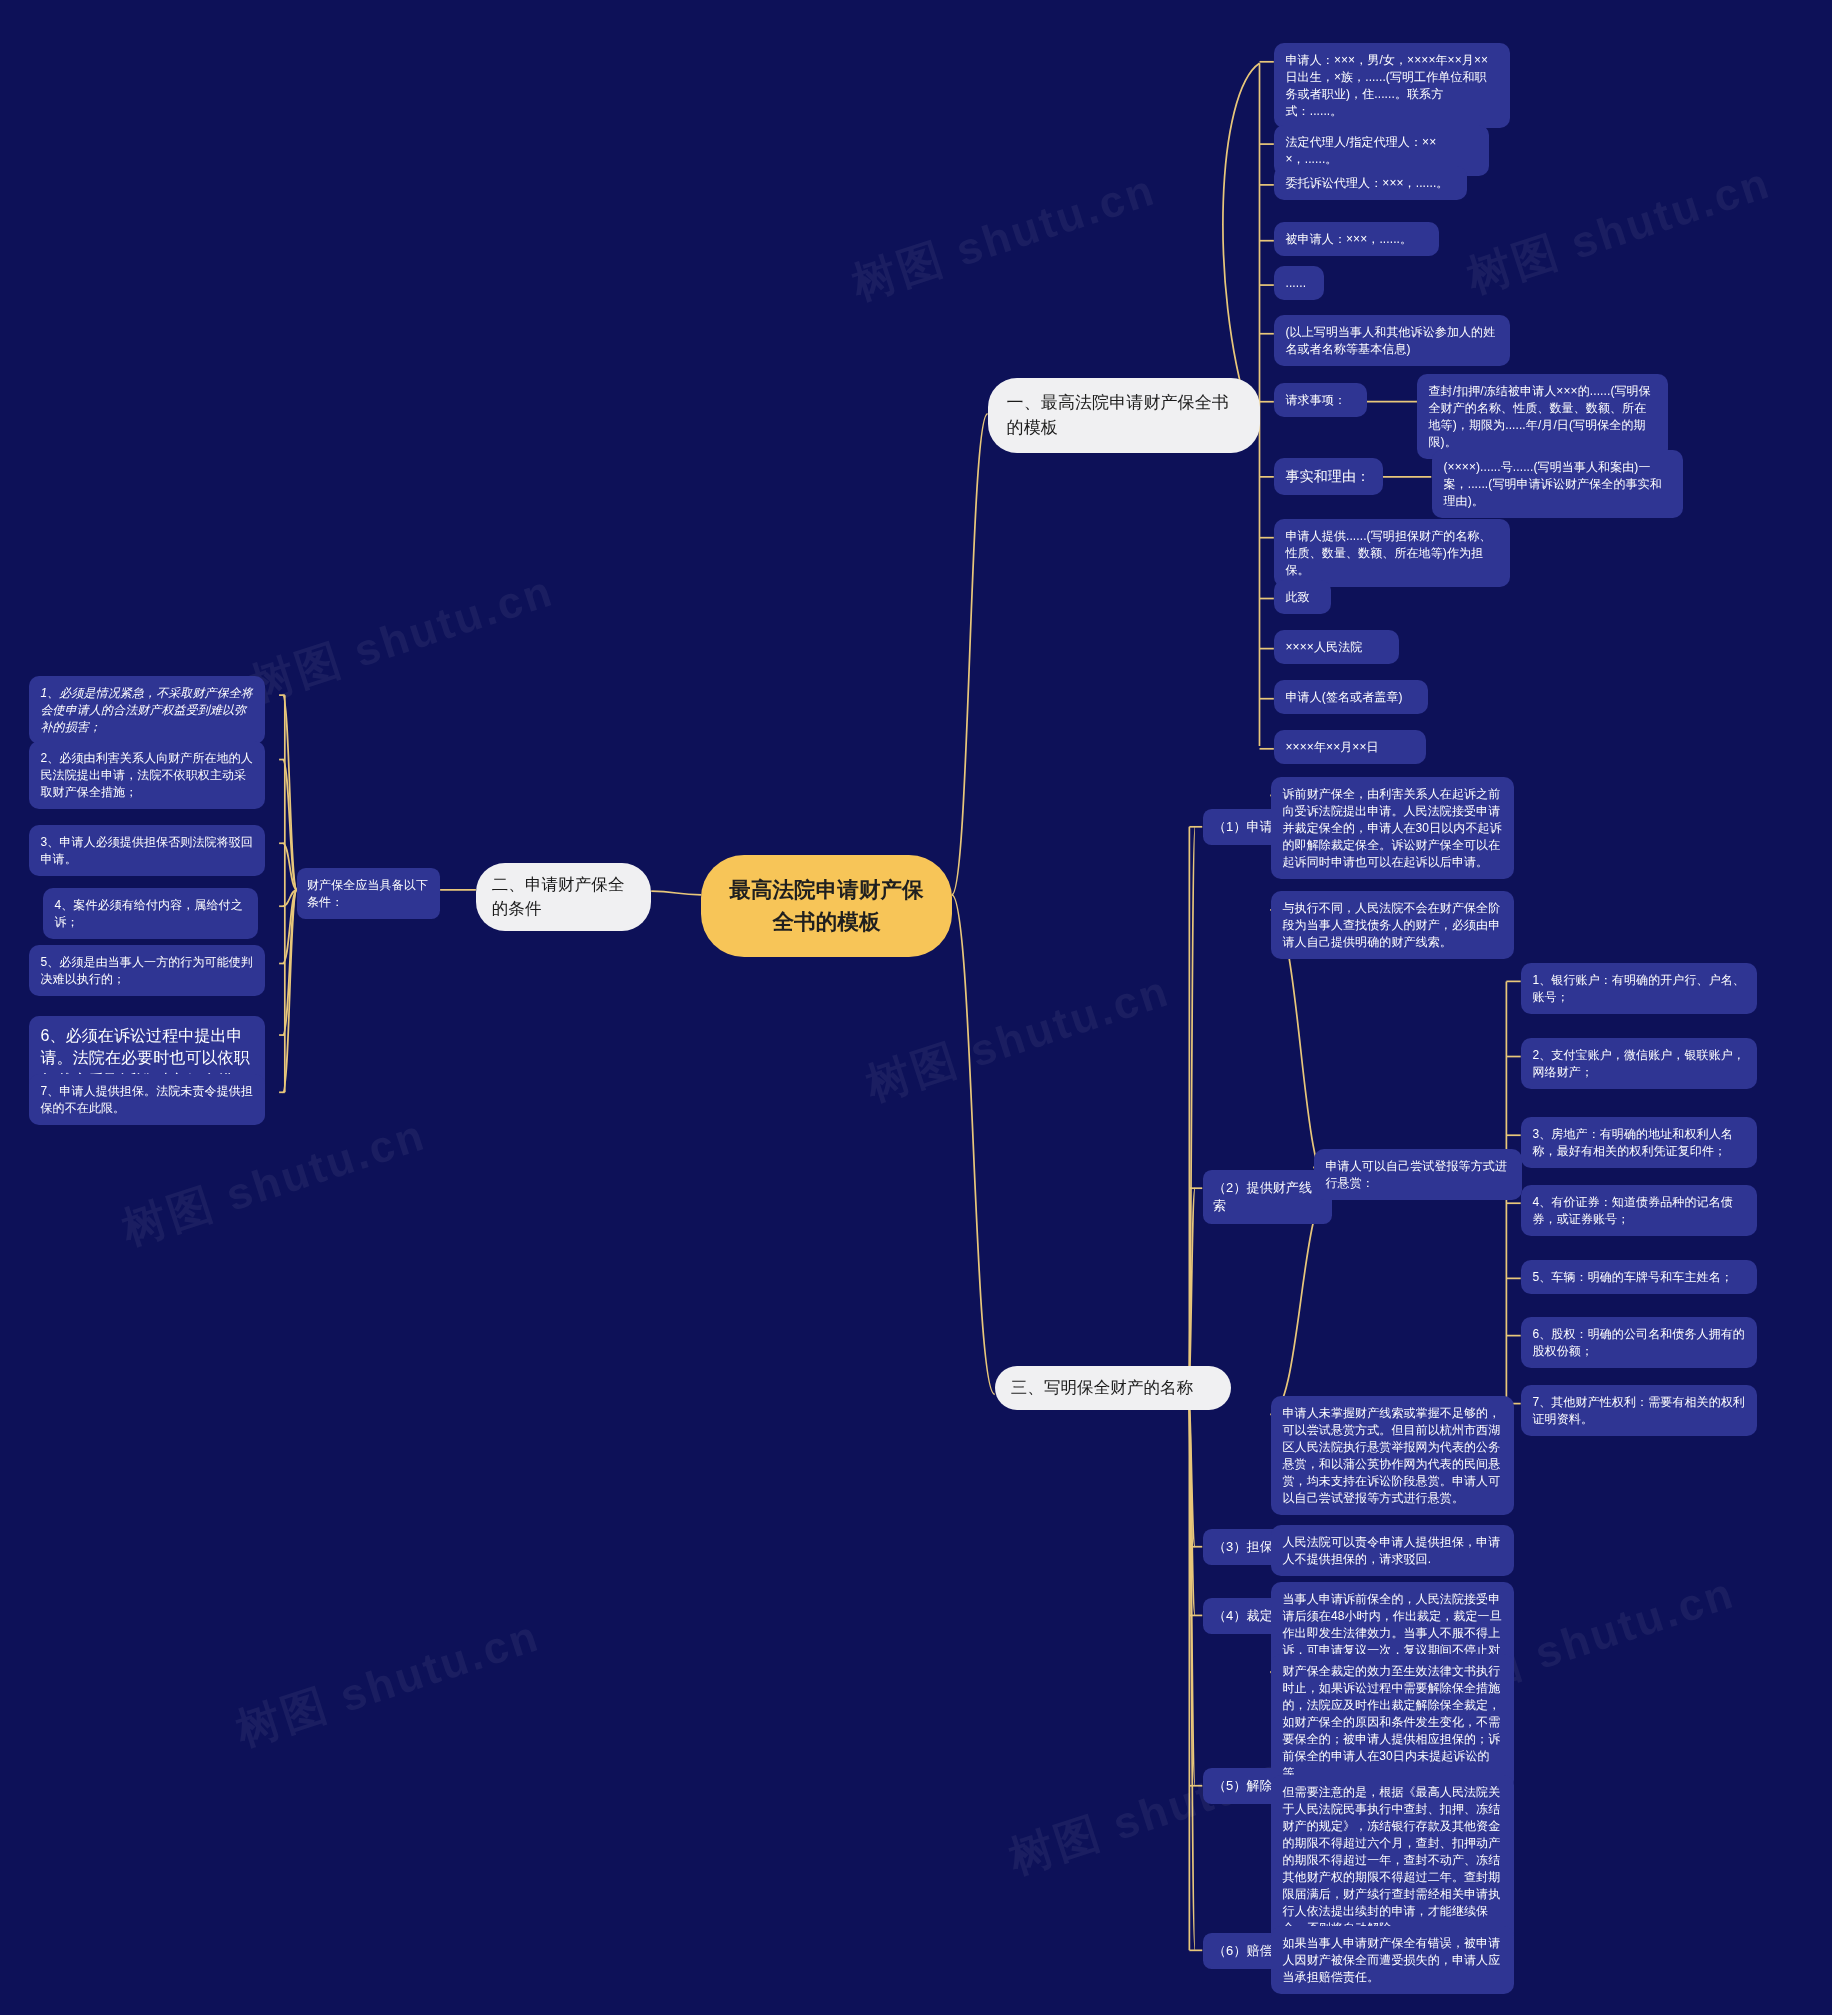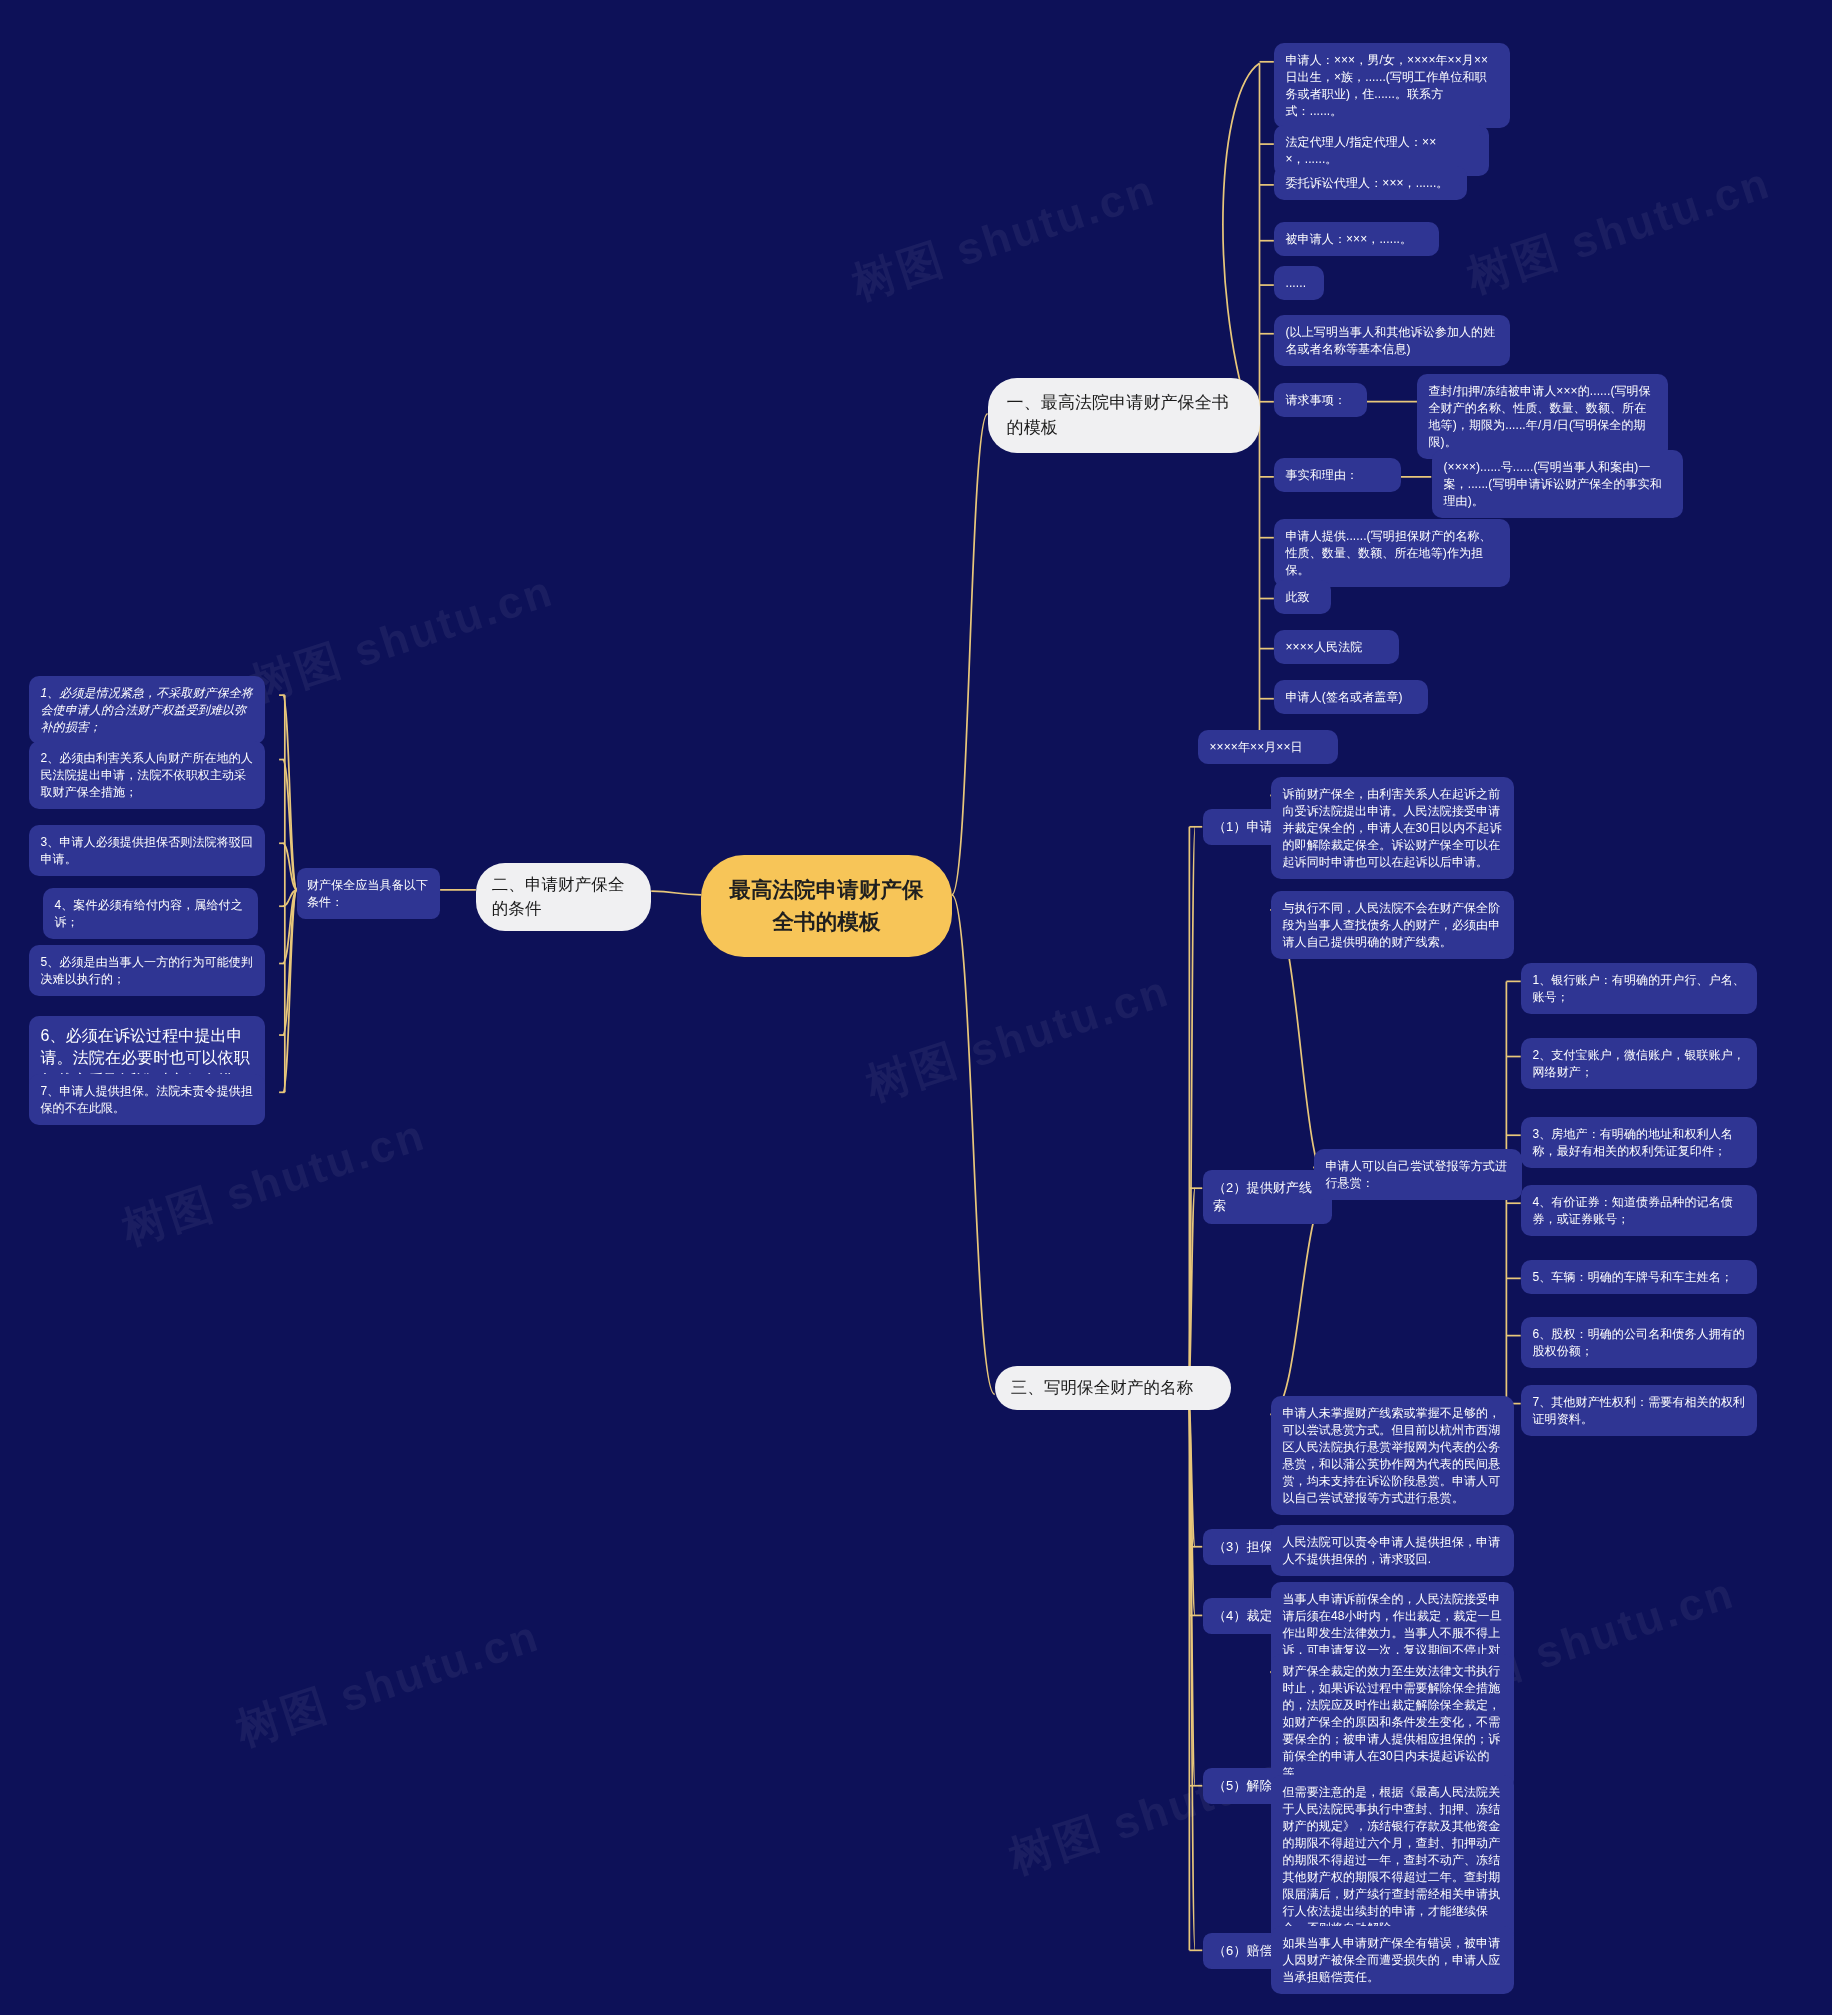--- a/index.html
+++ b/index.html
@@ -150,27 +150,27 @@
       <div class="node root" style="left: 701px; top: 855px; width: 251px;"><span>最高法院申请财产保全书的模板</span></div>
       <div class="node lvl1" style="left: 988px; top: 378px; width: 272px;"><span>一、最高法院申请财产保全书的模板</span></div>
       <div class="node leaf" style="left: 1274px; top: 43px; width: 236px; font-size: 12px; background: rgb(47, 53, 147); padding: 8.6px 11.5px;"><span>申请人：×××，男/女，××××年××月××日出生，×族，......(写明工作单位和职务或者职业)，住......。联系方式：......。</span></div>
       <div class="node leaf" style="left: 1274px; top: 125px; width: 215px; font-size: 12px; background: rgb(47, 53, 147); padding: 8.6px 11.5px;"><span>法定代理人/指定代理人：×××，......。</span></div>
       <div class="node leaf" style="left: 1274px; top: 166px; width: 193px; font-size: 12px; background: rgb(47, 53, 147); padding: 8.6px 11.5px;"><span>委托诉讼代理人：×××，......。</span></div>
       <div class="node leaf" style="left: 1274px; top: 222px; width: 165px; font-size: 12px; background: rgb(47, 53, 147); padding: 8.6px 11.5px;"><span>被申请人：×××，......。</span></div>
       <div class="node leaf" style="left: 1274px; top: 266px; width: 50px; font-size: 12px; background: rgb(47, 53, 147); padding: 8.6px 11.5px;"><span>......</span></div>
       <div class="node leaf" style="left: 1274px; top: 315px; width: 236px; font-size: 12px; background: rgb(47, 53, 147); padding: 8.6px 11.5px;"><span>(以上写明当事人和其他诉讼参加人的姓名或者名称等基本信息)</span></div>
       <div class="node leaf" style="left: 1274px; top: 383px; width: 93px; font-size: 12px; background: rgb(47, 53, 147); padding: 8.6px 11.5px;"><span>请求事项：</span></div>
       <div class="node leaf" style="left: 1417px; top: 374px; width: 251px; font-size: 12px; background: rgb(47, 53, 147); padding: 8.6px 11.5px;"><span>查封/扣押/冻结被申请人×××的......(写明保全财产的名称、性质、数量、数额、所在地等)，期限为......年/月/日(写明保全的期限)。</span></div>
-      <div class="node leaf" style="left: 1274px; top: 458px; width: 127px; font-size: 12px; background: rgb(47, 53, 147); padding: 8.6px 11.5px;"><span>事实和理由：</span></div>
+      <div class="node leaf" style="left: 1274px; top: 458px; width: 109px; font-size: 14px; background: rgb(47, 53, 147); padding: 8.6px 11.5px;"><span>事实和理由：</span></div>
       <div class="node leaf" style="left: 1432px; top: 450px; width: 251px; font-size: 12px; background: rgb(47, 53, 147); padding: 8.6px 11.5px;"><span>(××××)......号......(写明当事人和案由)一案，......(写明申请诉讼财产保全的事实和理由)。</span></div>
       <div class="node leaf" style="left: 1274px; top: 519px; width: 236px; font-size: 12px; background: rgb(47, 53, 147); padding: 8.6px 11.5px;"><span>申请人提供......(写明担保财产的名称、性质、数量、数额、所在地等)作为担保。</span></div>
       <div class="node leaf" style="left: 1274px; top: 580px; width: 57px; font-size: 12px; background: rgb(47, 53, 147); padding: 8.6px 11.5px;"><span>此致</span></div>
       <div class="node leaf" style="left: 1274px; top: 630px; width: 125px; font-size: 12px; background: rgb(47, 53, 147); padding: 8.6px 11.5px;"><span>××××人民法院</span></div>
       <div class="node leaf" style="left: 1274px; top: 680px; width: 154px; font-size: 12px; background: rgb(47, 53, 147); padding: 8.6px 11.5px;"><span>申请人(签名或者盖章)</span></div>
-      <div class="node leaf" style="left: 1198px; top: 730px; width: 140px; font-size: 12px; background: rgb(47, 53, 147); padding: 8.6px 11.5px;"><span>××××年××月××日</span></div>
+      <div class="node leaf" style="left: 1274px; top: 730px; width: 152px; font-size: 12px; background: rgb(47, 53, 147); padding: 8.6px 11.5px;"><span>××××年××月××日</span></div>
       <div class="node lvl1" style="left: 476px; top: 863px; width: 175px; font-size: 16.5px; padding: 10px 15.7px;"><span>二、申请财产保全的条件</span></div>
       <div class="node lvl2" style="left: 297px; top: 868px; width: 143px; font-size: 12px; background: rgb(47, 53, 147); padding: 8.6px 10px;"><span>财产保全应当具备以下条件：</span></div>
       <div class="node leaf" style="left: 29px; top: 676px; width: 236px; font-size: 12px; background: rgb(47, 53, 147); padding: 8.6px 11.5px; font-style: italic;"><span>1、必须是情况紧急，不采取财产保全将会使申请人的合法财产权益受到难以弥补的损害；</span></div>
       <div class="node leaf" style="left: 29px; top: 741px; width: 236px; font-size: 12px; background: rgb(47, 53, 147); padding: 8.6px 11.5px;"><span>2、必须由利害关系人向财产所在地的人民法院提出申请，法院不依职权主动采取财产保全措施；</span></div>
       <div class="node leaf" style="left: 29px; top: 825px; width: 236px; font-size: 12px; background: rgb(47, 53, 147); padding: 8.6px 11.5px;"><span>3、申请人必须提供担保否则法院将驳回申请。</span></div>
       <div class="node leaf" style="left: 43px; top: 888px; width: 215px; font-size: 12px; background: rgb(47, 53, 147); padding: 8.6px 11.5px;"><span>4、案件必须有给付内容，属给付之诉；</span></div>
       <div class="node leaf" style="left: 29px; top: 945px; width: 236px; font-size: 12px; background: rgb(47, 53, 147); padding: 8.6px 11.5px;"><span>5、必须是由当事人一方的行为可能使判决难以执行的；</span></div>
       <div class="node leaf" style="left: 29px; top: 1016px; width: 236px; font-size: 16px; background: rgb(47, 53, 147); padding: 8.6px 11.5px;"><span>6、必须在诉讼过程中提出申请。法院在必要时也可以依职权裁定采取诉讼财产保全措施；</span></div>
       <div class="node leaf" style="left: 29px; top: 1074px; width: 236px; font-size: 12px; background: rgb(47, 53, 147); padding: 8.6px 11.5px;"><span>7、申请人提供担保。法院未责令提供担保的不在此限。</span></div>
       <div class="node lvl1" style="left: 995px; top: 1366px; width: 236px; font-size: 16.5px; padding: 10px 15.7px;"><span>三、写明保全财产的名称</span></div>

